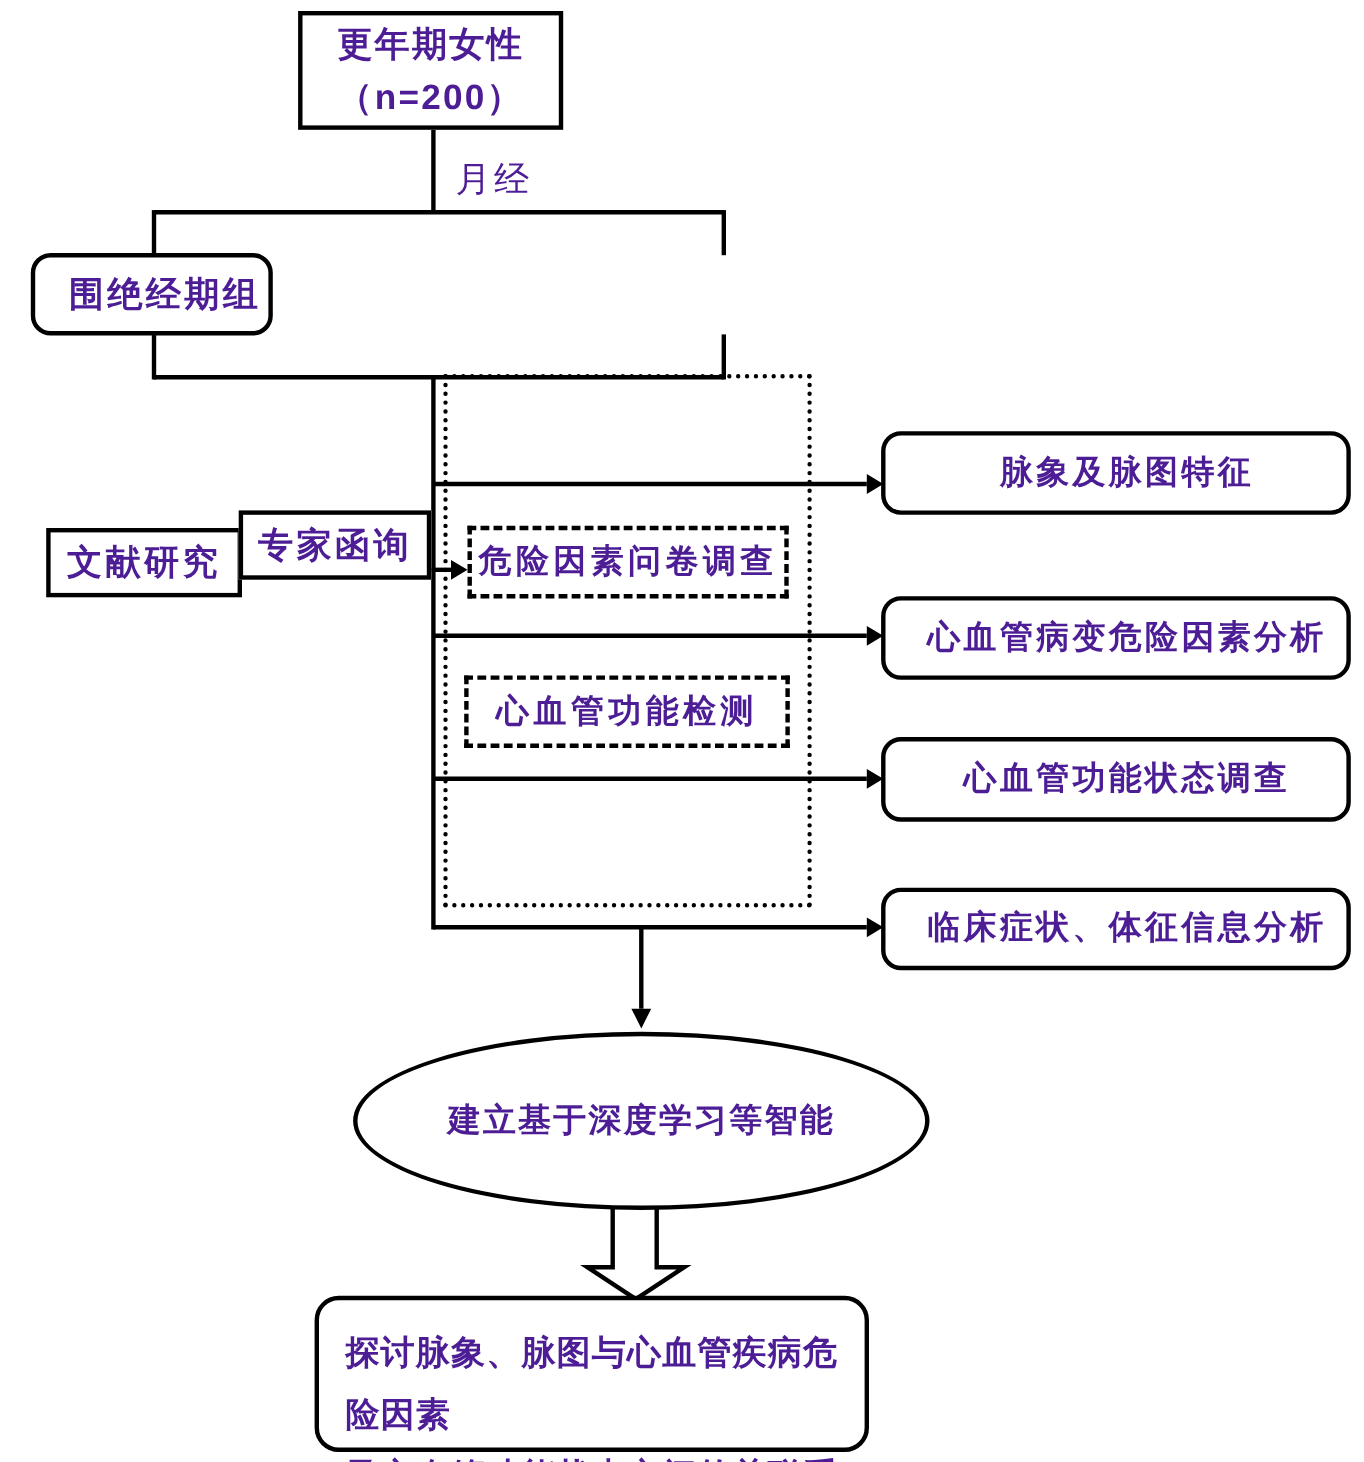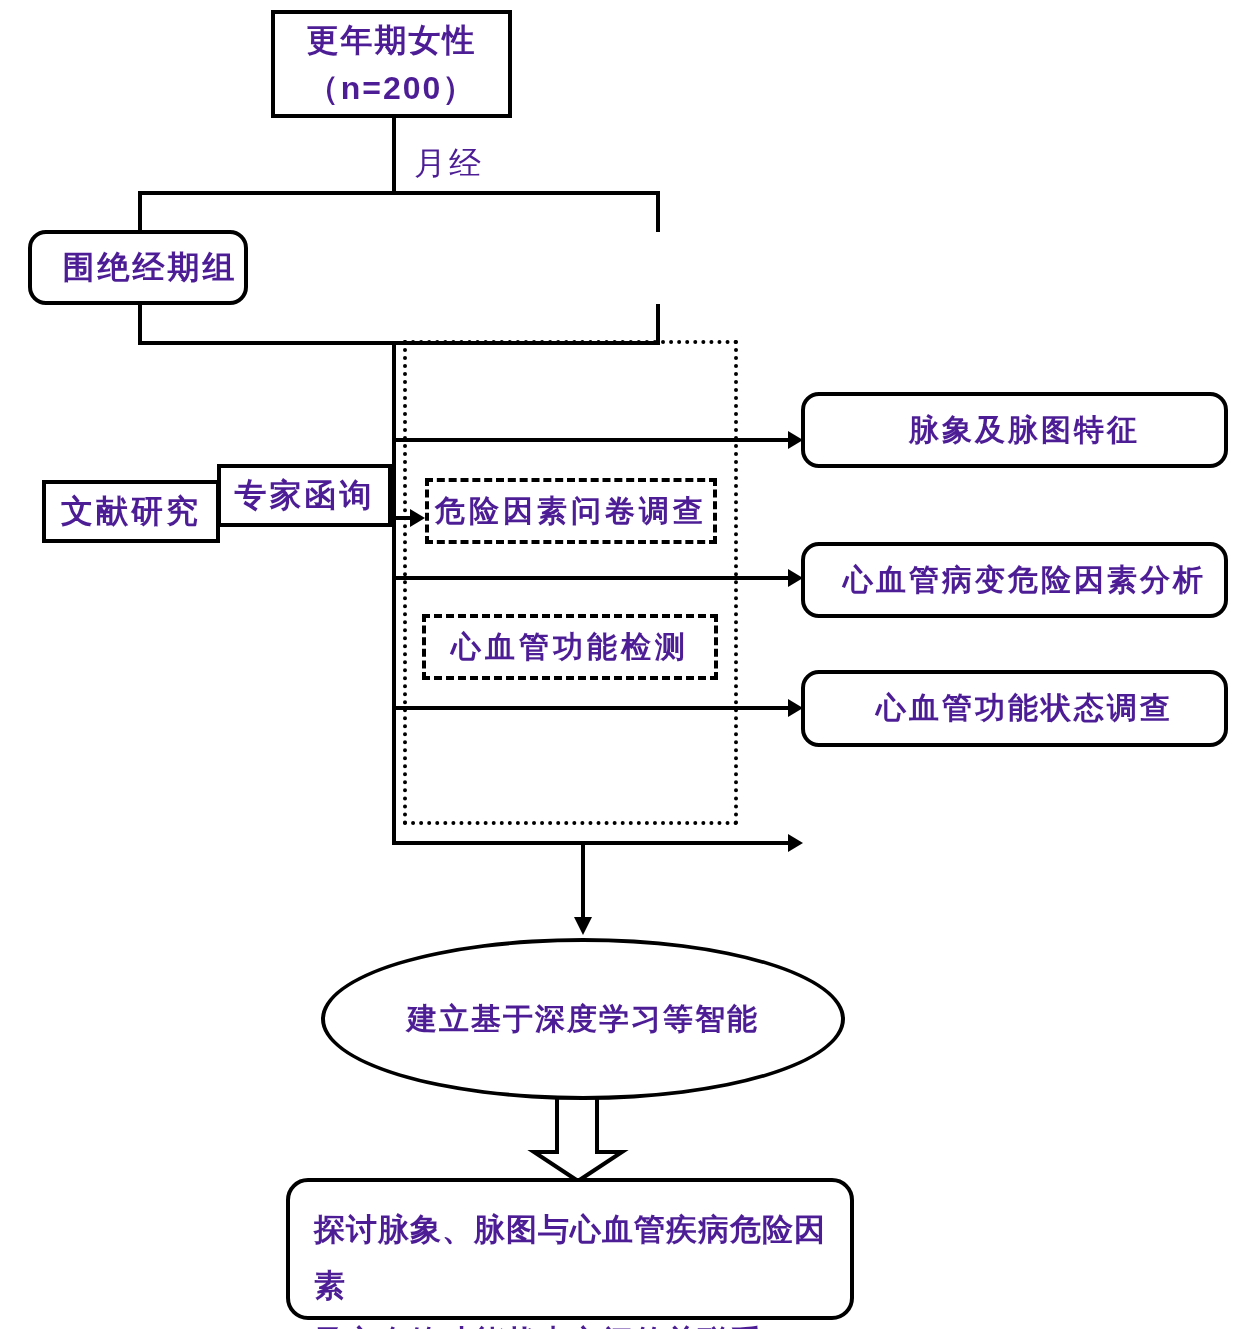--- a/index.html
+++ b/index.html
@@ -95,27 +95,28 @@
 
   <div class="node dashed f30d" style="left:425px;top:478px;width:292px;height:66px;">危险因素问卷调查</div>
   <div class="node dashed f30d" style="left:422px;top:614px;width:296px;height:66px;">心血管功能检测</div>
 
   <div class="node f32" style="left:10px;top:480px;width:178px;height:63px;margin-left:32px;">文献研究</div>
   <div class="node f32" style="left:217px;top:464px;width:175px;height:63px;">专家函询</div>
 
   <div class="node rounded out-box" style="left:801px;top:392px;width:427px;height:76px;">脉象及脉图特征</div>
   <div class="node rounded out-box" style="left:801px;top:542px;width:427px;height:76px;">心血管病变危险因素分析</div>
   <div class="node rounded out-box" style="left:801px;top:670px;width:427px;height:77px;">心血管功能状态调查</div>
+  <div class="node rounded out-box" style="left:801px;top:807px;width:427px;height:75px;">临床症状、体征信息分析</div>
 
   <div class="node ellipse" style="left:321px;top:938px;width:524px;height:162px;">
     <div class="lines">
       <span class="bl">建立基于深度学习等智能</span>
     </div>
   </div>
 
-  <div class="node conclusion" style="left:286px;top:1178px;width:568px;height:142px;">
+  <div class="node conclusion" style="left:286px;top:1178px;width:504px;height:142px;">
     <div>
       <span class="bl">探讨脉象、脉图与心血管疾病危险因素</span>
       <span class="bl">及心血管功能状态之间的关联系</span>
     </div>
   </div>
 
 </div>
 
 </body></html>

